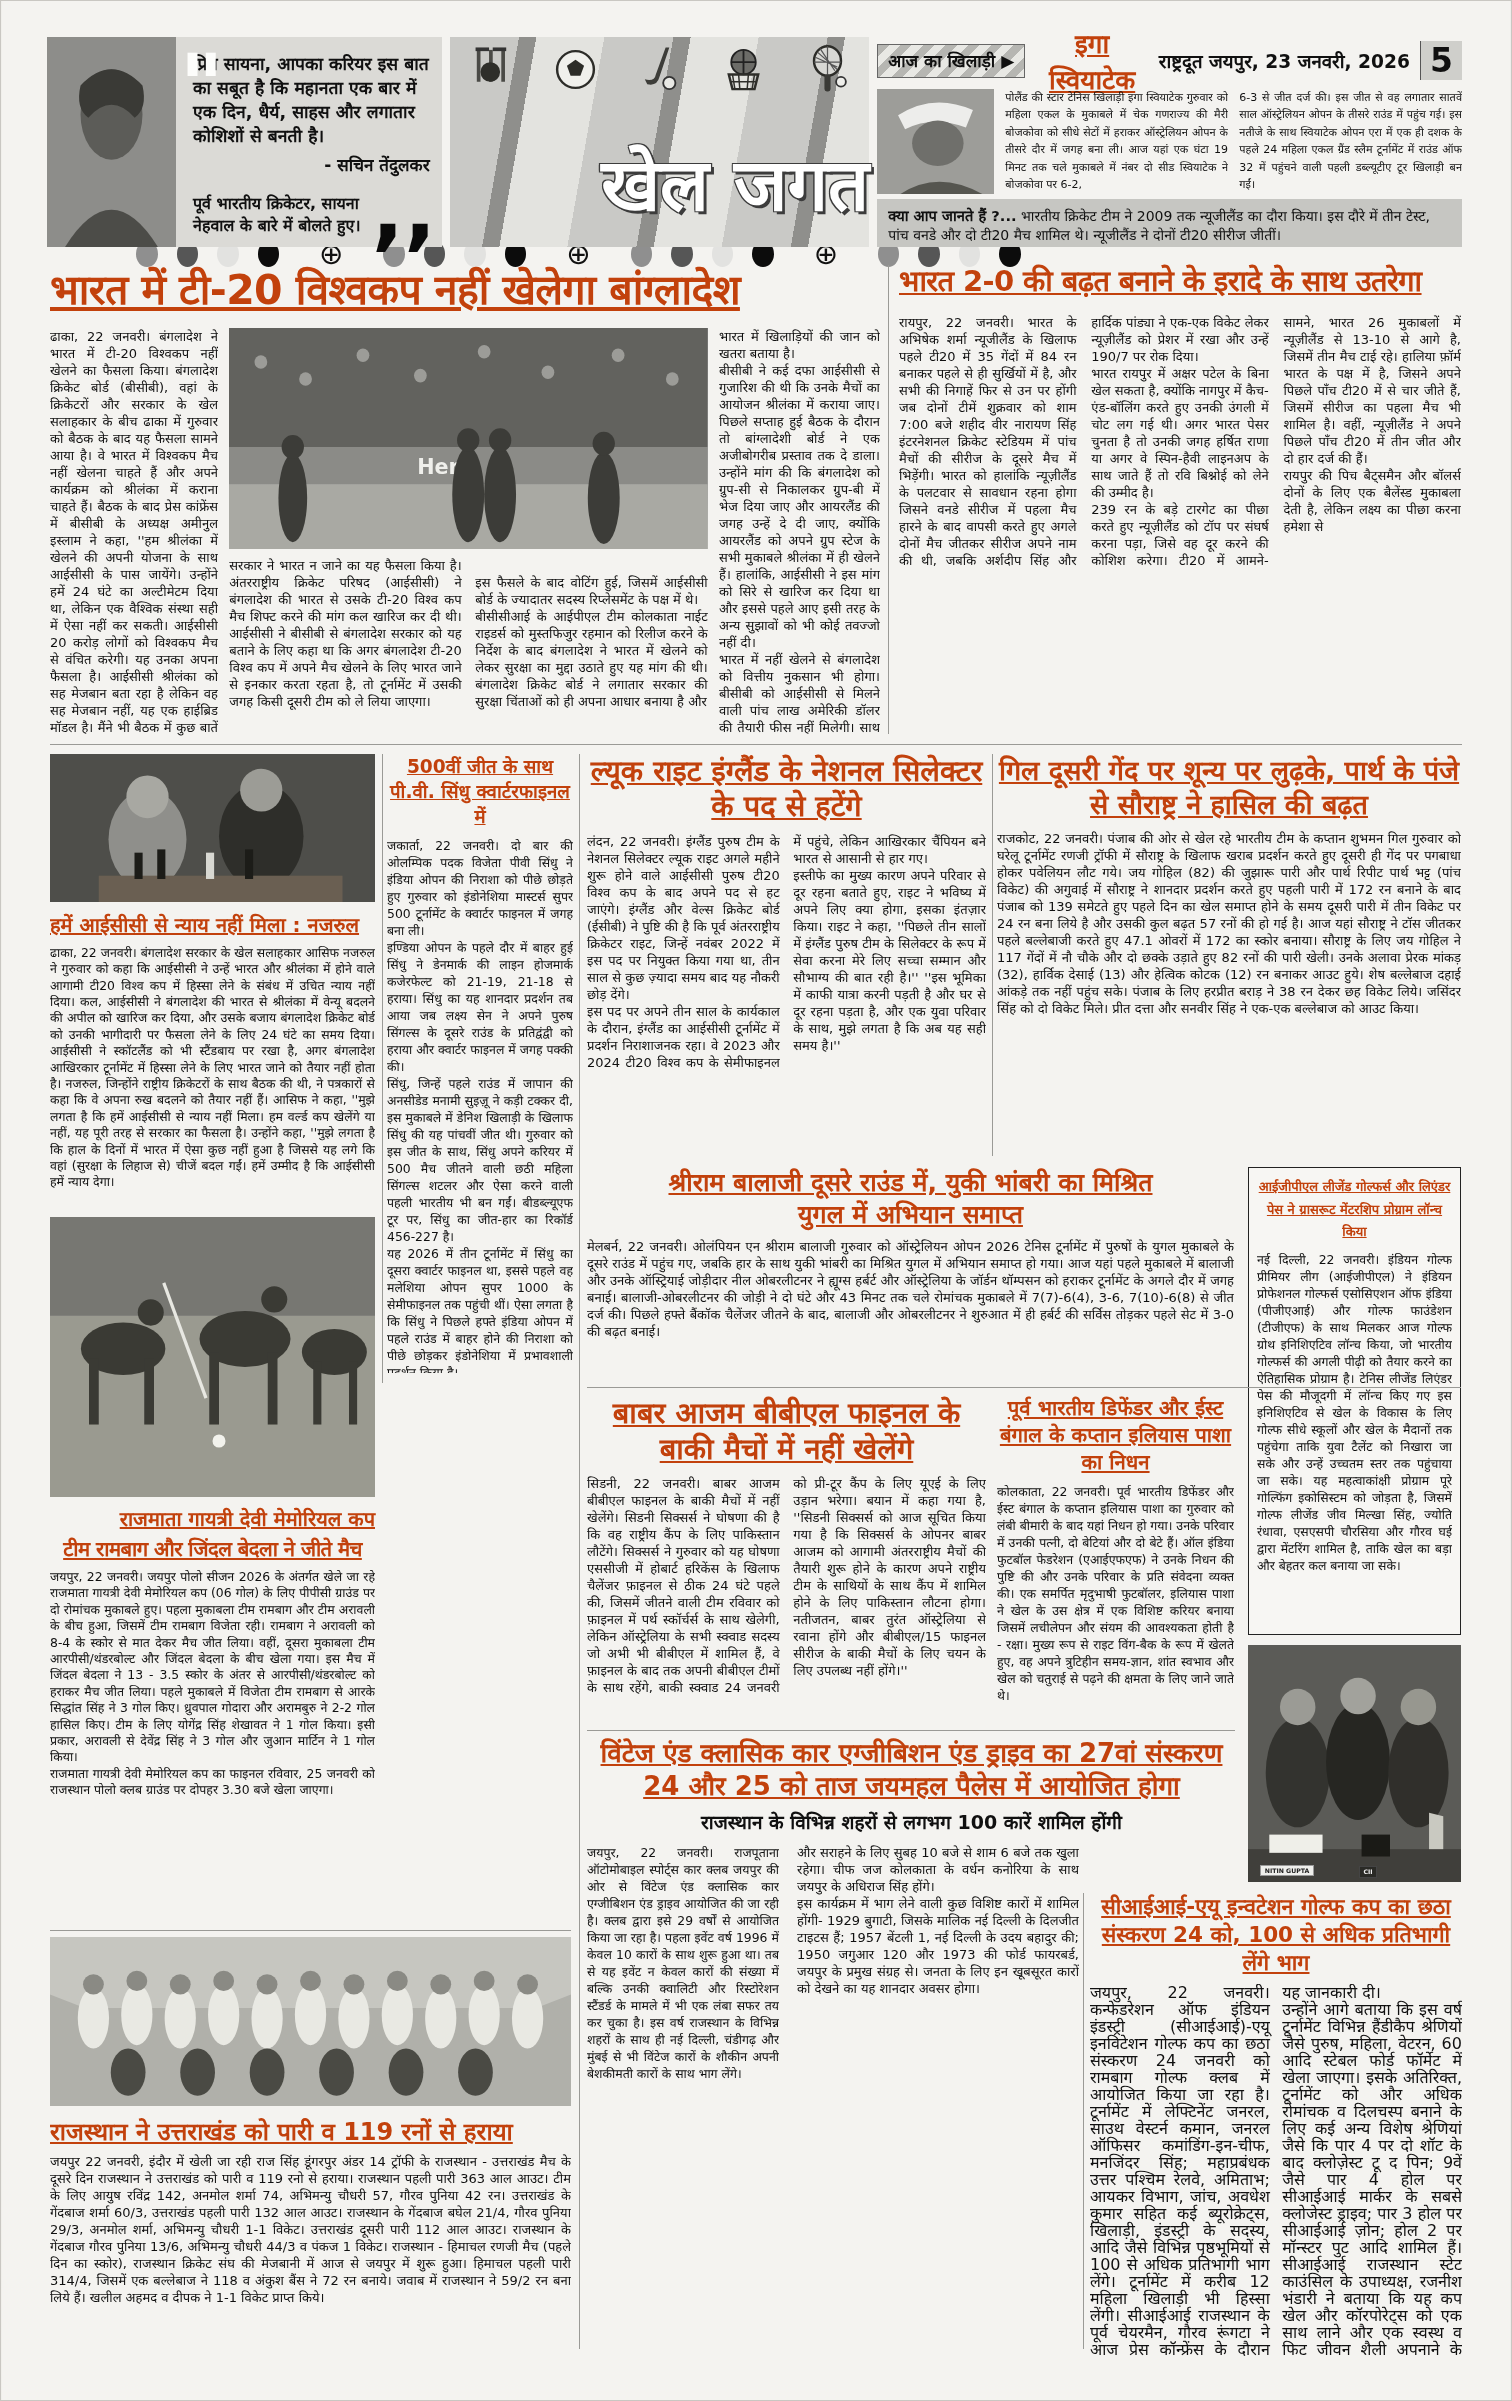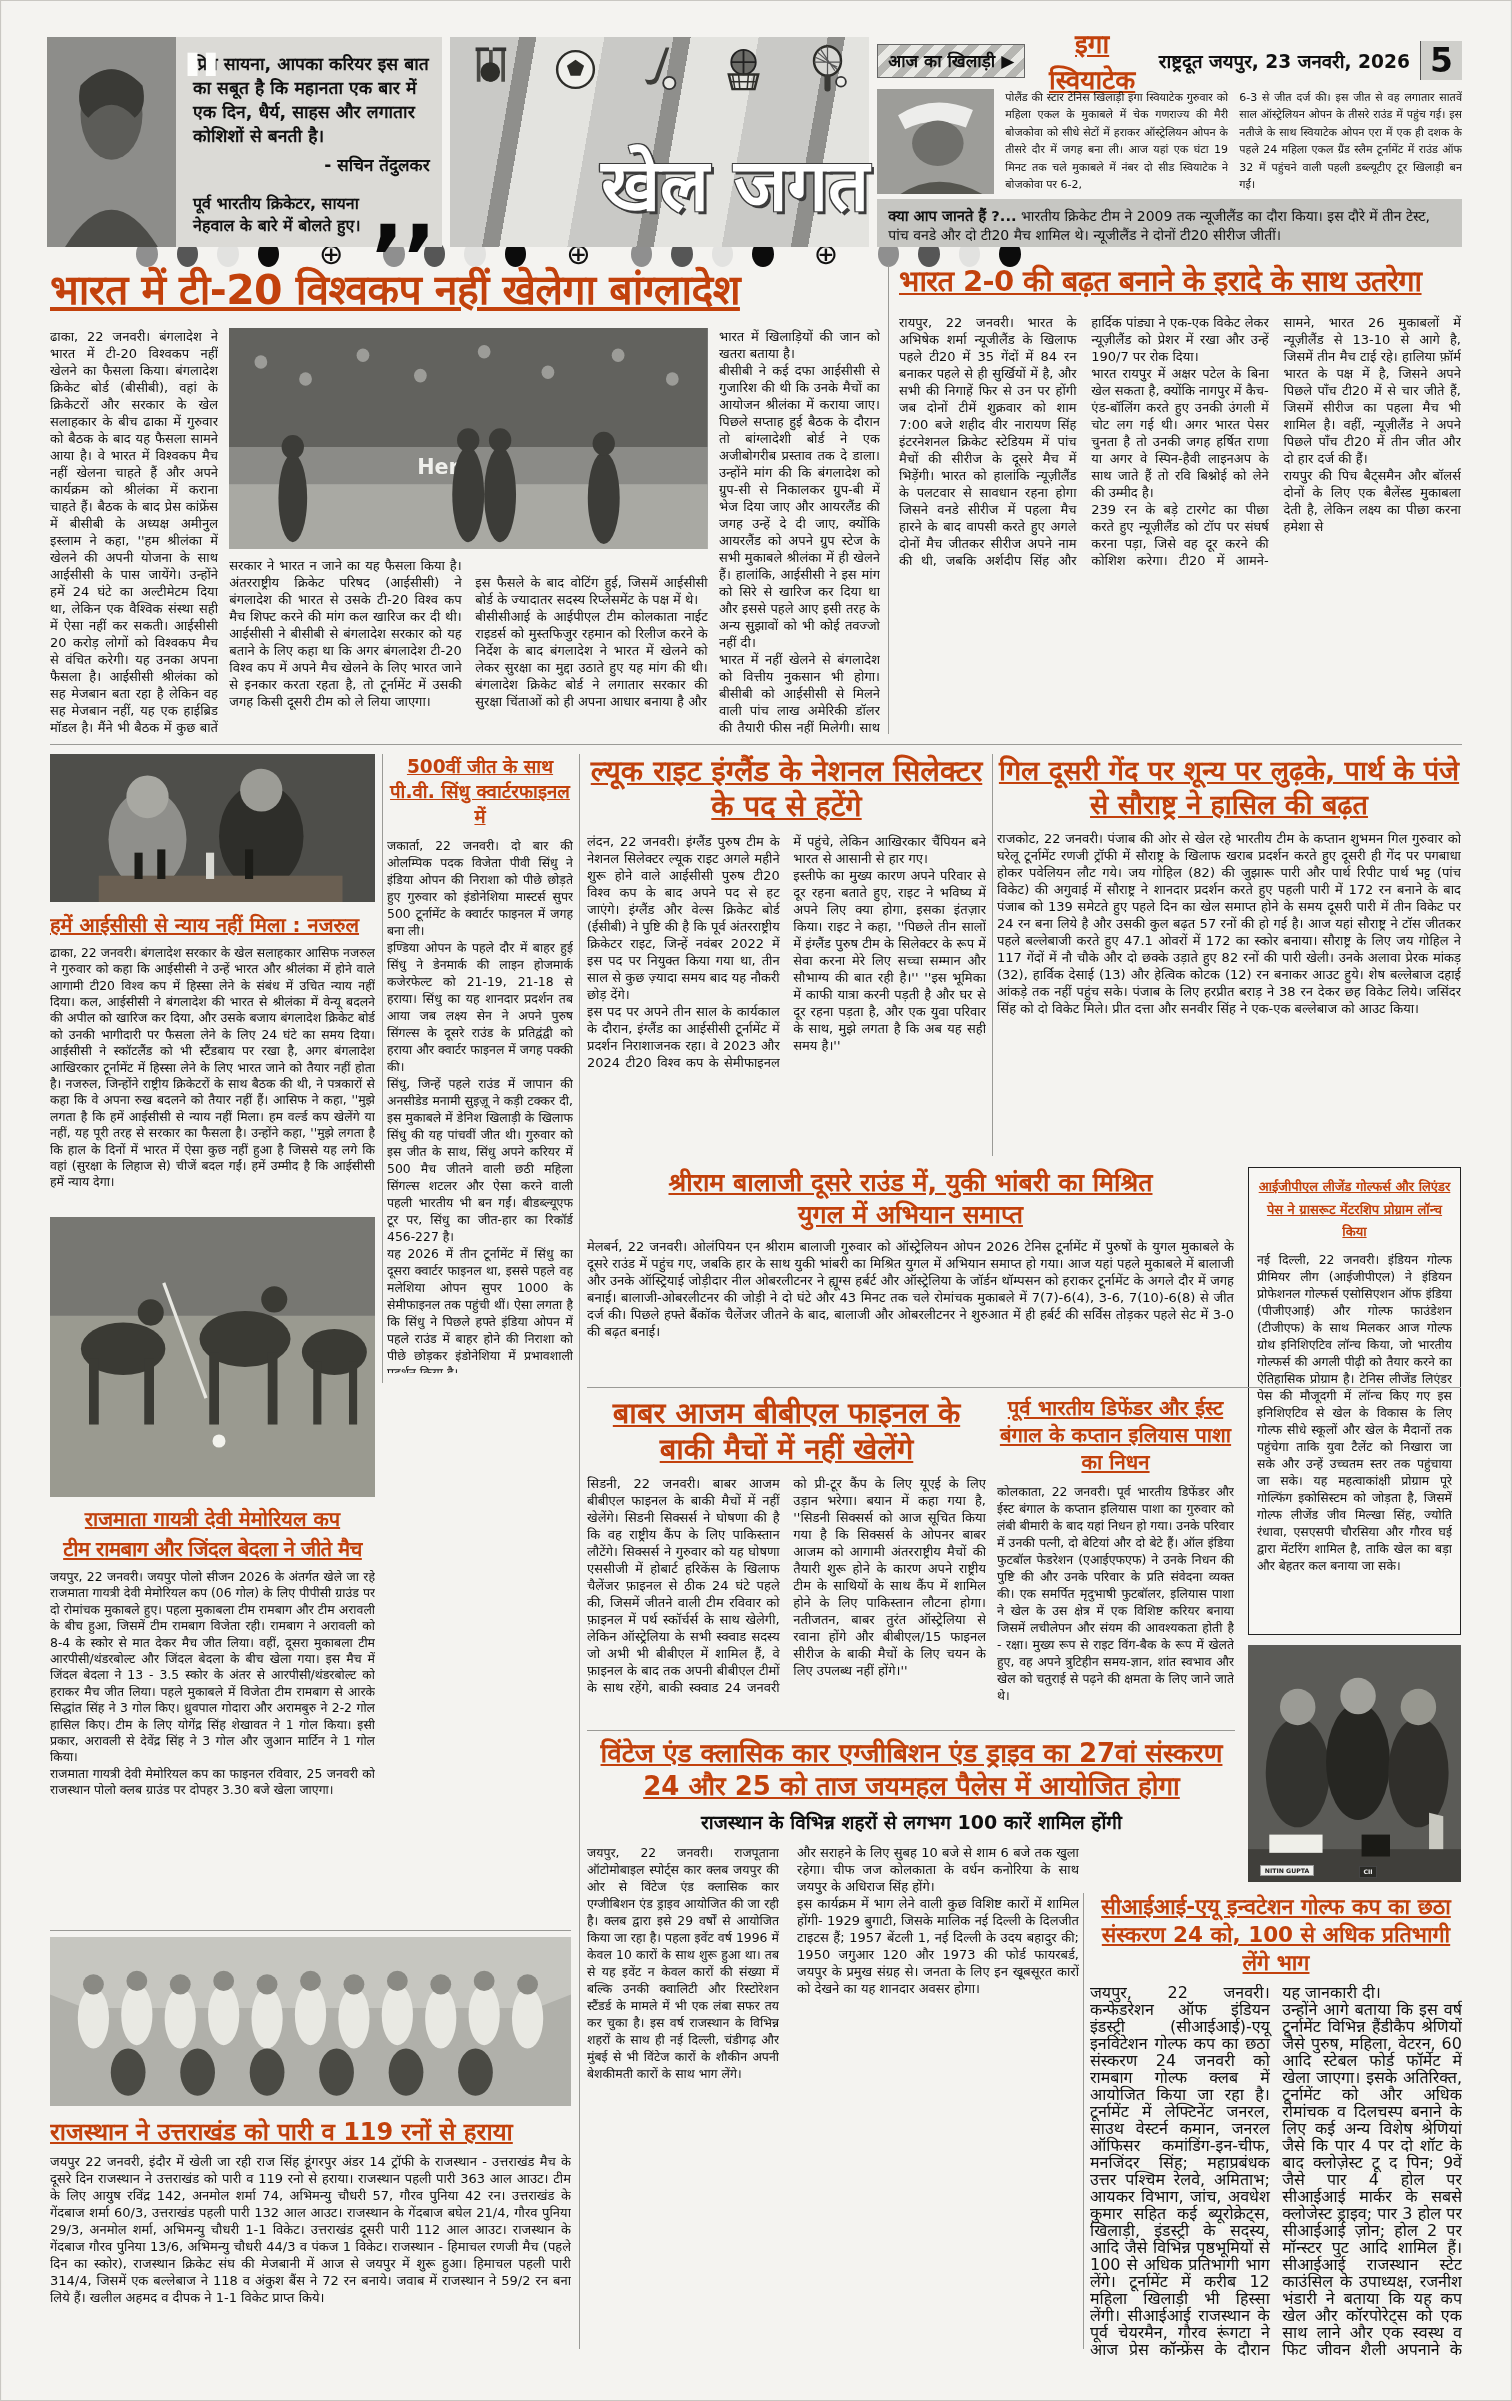--- a/index.html
+++ b/index.html
@@ -54,21 +54,21 @@
   #artA-right{width:161px;flex:none;height:100%;}
   #artB{left:899px;top:260px;width:562px;height:479px;}
   #artB-head{font-size:29px;letter-spacing:-0.6px;}
   #artB-body{margin-top:14.7px;height:416px;}
   
   #leftcol{left:50px;top:754px;width:325px;height:1169px;}
   #press-photo{height:148px;}
   #nazrul-head{font-size:20px;margin-top:9px;}
   #nazrul-body{margin-top:6.8px;font-size:12.4px;line-height:16.4px;height:264px;}
   #polo-photo{height:280px;margin-top:8px;}
-  #polo-kicker{font-size:20px;margin-top:8px;}
+  #polo-kicker{font-size:20px;margin-top:8px;text-align:right;}
   #polo-head{font-size:20.3px;margin-top:2.3px;letter-spacing:-0.6px;}
   #polo-body{margin-top:6.8px;font-size:12.4px;line-height:16.4px;height:350px;}
   #sindhu{left:387px;top:754px;width:186px;height:629px;}
   #sindhu-head{font-size:18.6px;line-height:25px;}
   #sindhu-body{margin-top:8px;font-size:12.4px;line-height:17px;height:536px;}
   #luke{left:587px;top:754px;width:399px;height:402px;}
   #luke-head{font-size:29px;line-height:35px;}
   #luke-body{margin-top:9px;height:316px;}
   #gill{left:997px;top:754px;width:464px;height:402px;}
   #gill-head{font-size:27px;line-height:34px;}

